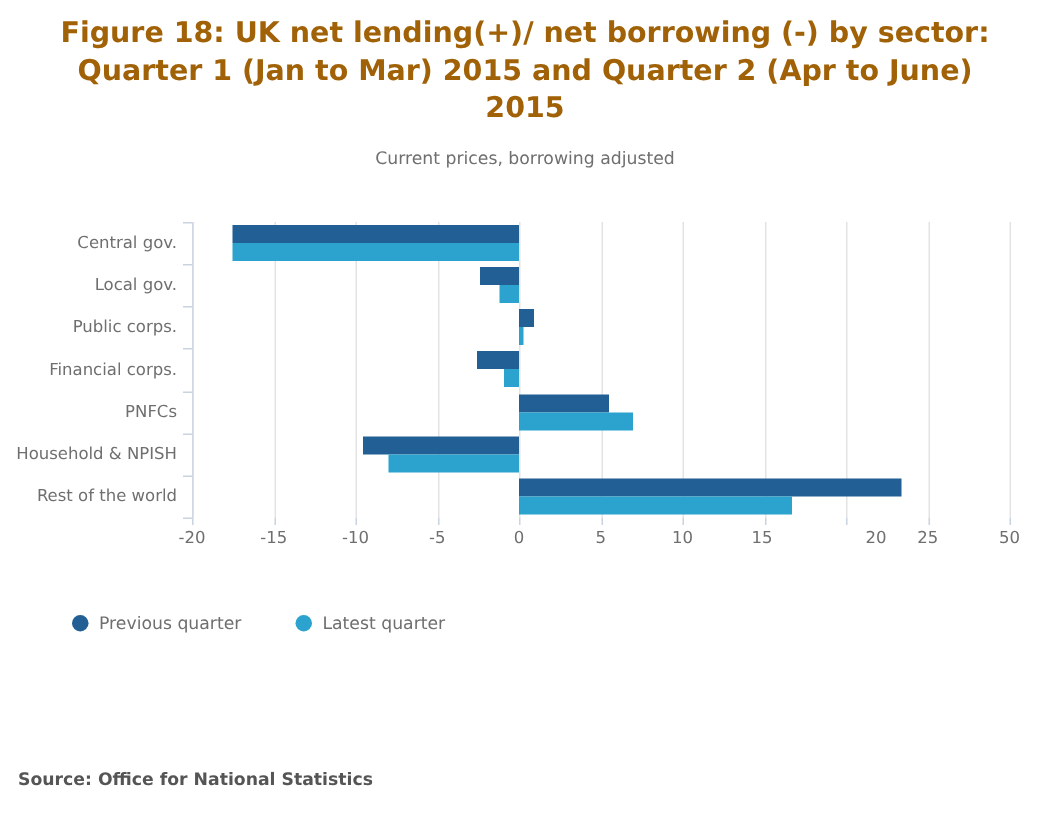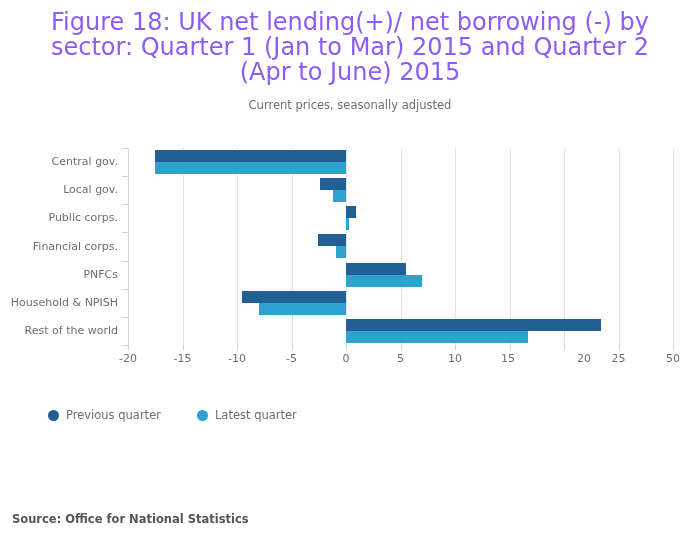--- a/index.html
+++ b/index.html
@@ -15,24 +15,24 @@
     overflow: hidden;
     position: relative;
   }
 
   
   .title-block {
     padding-top: 10px;
     text-align: center;
   }
   .chart-title {
-    font-size: 24px;
+    font-size: 19px;
     line-height: 25px;
-    color: #8b5cf6;
-    font-weight: 400;
+    color: #a16207;
+    font-weight: 700;
     margin: 0 auto;
     width: 640px;
   }
   .chart-subtitle {
     font-size: 11.5px;
     color: #6f6f6f;
     margin-top: 13px;
     font-weight: 400;
   }
 
@@ -176,21 +176,21 @@
     font-size: 11.5px;
     font-weight: bold;
     color: #555555;
   }
 </style>
 </head>
 <body>
 
 <div class="title-block">
   <div class="chart-title">Figure 18: UK net lending(+)/ net borrowing (-) by sector: Quarter 1 (Jan to Mar) 2015 and Quarter 2 (Apr to June) 2015</div>
-  <div class="chart-subtitle">Current prices, seasonally adjusted</div>
+  <div class="chart-subtitle">Current prices, borrowing adjusted</div>
 </div>
 
 <div class="plot-wrap">
 
   <div class="y-labels">
       <div class="y-label" style="top: 7.07143px;">Central gov.</div>
       <div class="y-label" style="top: 35.2143px;">Local gov.</div>
       <div class="y-label" style="top: 63.3571px;">Public corps.</div>
       <div class="y-label" style="top: 91.5px;">Financial corps.</div>
       <div class="y-label" style="top: 119.643px;">PNFCs</div>

